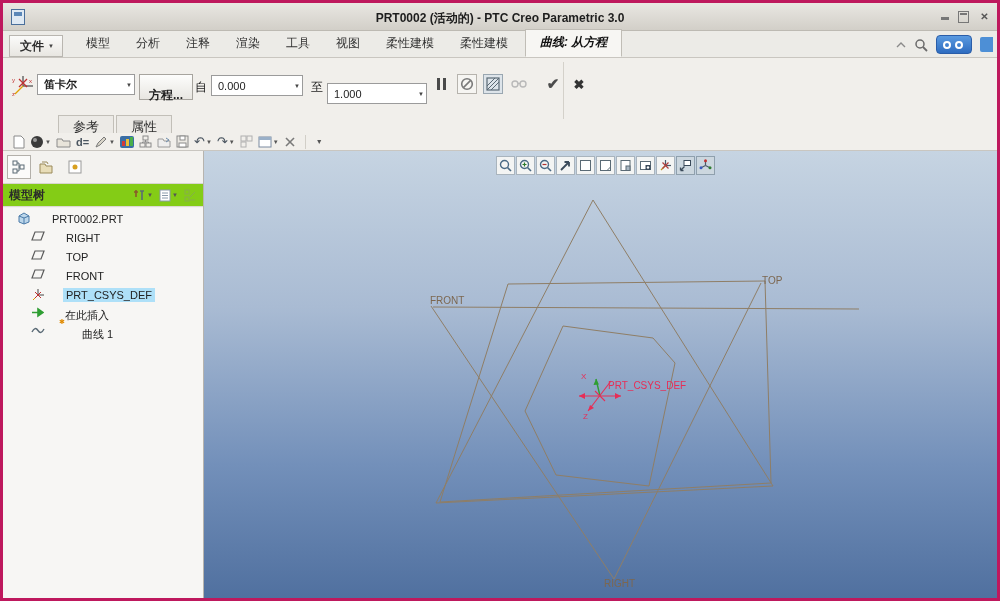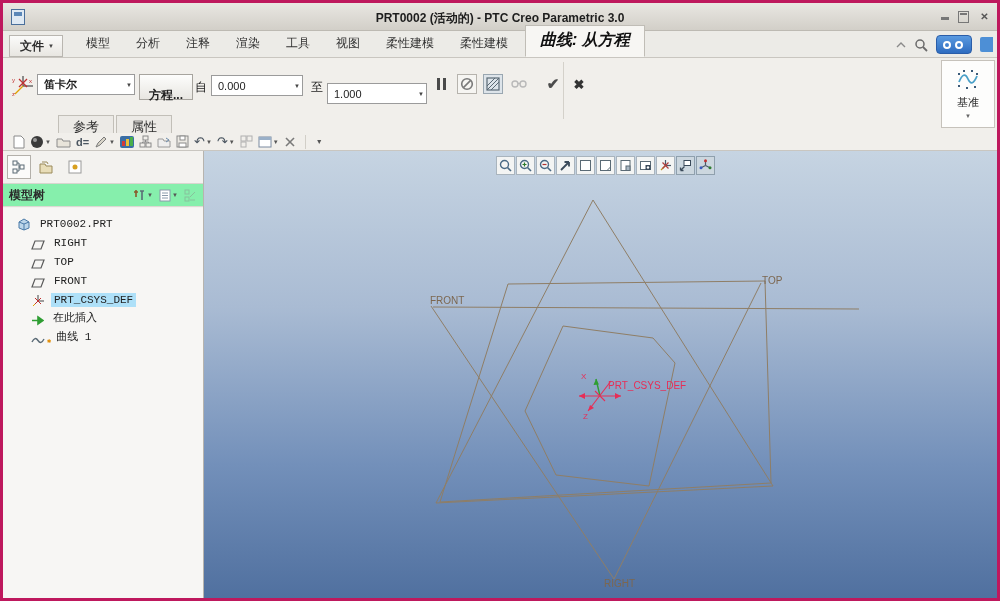--- a/index.html
+++ b/index.html
@@ -20,21 +20,21 @@
   .wb-min{border-bottom:3px solid #777;width:8px;height:9px;}
   .wb-max{border:1px solid #777;position:relative;width:11px;}
   .wb-max::after{content:"";position:absolute;left:1px;top:1px;right:1px;height:2px;background:#777;}
   .wb-close{color:#555;font-weight:bold;}
   
   .tabrow{position:absolute;left:0;top:28px;right:0;height:27px;background:#ecebe7;border-bottom:1px solid #c9c6c0;display:flex;align-items:flex-end;padding-left:6px;}
   .filetab{font-size:12px;font-weight:bold;color:#2d2d2d;border:1px solid #b9b6b0;background:linear-gradient(#fbfbfa,#e8e6e1);
     padding:3px 8px 3px 10px;margin-right:10px;margin-bottom:0;height:22px;display:flex;align-items:center;gap:4px;}
   .filetab .dd{font-size:6px;color:#444;}
   .rtab{font-size:12px;color:#333;padding:4px 13px 5px;cursor:default;}
-  .rtab-active{font-size:16px;font-weight:bold;font-style:italic;color:#111;background:#f7f6f3;
+  .rtab-active{font-size:12px;font-weight:bold;font-style:italic;color:#111;background:#f7f6f3;
     border:1px solid #c0bdb6;border-bottom:1px solid #f7f6f3;padding:4px 14px 5px;margin-left:4px;}
   .tab-right{position:absolute;right:4px;top:4px;display:flex;align-items:center;gap:8px;}
   .chevup{width:10px;height:6px;}
   .logo-btn{width:36px;height:19px;border-radius:4px;background:linear-gradient(#5a9ae0,#2e6cc0);position:relative;border:1px solid #2a5da8;}
   .logo-btn i{position:absolute;top:5px;width:8px;height:8px;border:2px solid #fff;border-radius:50%;}
   .logo-btn i:first-child{left:6px;} .logo-btn i:last-child{left:18px;}
   .blue-frag{width:13px;height:15px;background:#4d8fd6;border-radius:2px 0 0 2px;}
   
   .dash{position:absolute;left:0;top:55px;right:0;height:75px;background:#f1efeb;}
   .dash .sep{position:absolute;left:560px;top:4px;bottom:14px;width:1px;background:#d4d1ca;}
@@ -64,26 +64,26 @@
     display:flex;align-items:center;gap:5px;padding-left:10px;}
   .q{height:16px;display:flex;align-items:center;justify-content:center;}
   .q .dd{font-size:6px;color:#555;margin-left:1px;}
   .qsep{width:1px;height:14px;background:#d2cfc8;margin:0 4px;}
   .glyph{font-size:13px;color:#4a5560;line-height:14px;}
   
   .left{position:absolute;left:0;top:148px;bottom:0;width:201px;background:#f3f2ef;border-right:1px solid #b7b4ae;}
   .left-tabs{position:absolute;left:4px;top:4px;display:flex;gap:4px;}
   .ltab{width:24px;height:24px;display:flex;align-items:center;justify-content:center;}
   .ltab-active{background:#fbfbfa;border:1px solid #b3b0aa;}
-  .tree-head{position:absolute;left:0;top:32px;right:0;height:24px;background:#86efac;border-top:1px solid #d8d5cf;
+  .tree-head{position:absolute;left:0;top:32px;right:0;height:24px;background:#84cc16;border-top:1px solid #d8d5cf;
     border-bottom:1px solid #dcd9d3;display:flex;align-items:center;padding:0 6px;}
   .tree-head .tt{font-size:12px;font-weight:bold;color:#2b2b2b;flex:0 0 auto;}
   .tree-head .spacer{flex:1;}
   .tree-body{position:absolute;left:0;top:57px;right:0;bottom:0;background:#f7f6f4;padding-top:4px;}
-  .trow{display:flex;align-items:flex-end;height:19px;font-size:11px;color:#222;padding-left:14px;gap:6px;cursor:default;font-family:Liberation Mono, monospace;}
+  .trow{display:flex;align-items:flex-start;height:19px;font-size:11px;color:#222;padding-left:14px;gap:18px;cursor:default;}
   .trow.child{padding-left:28px;}
   .trow .lbl{padding:1px 3px;}
   .trow.sel .lbl{background:#aee0f8;}
   .curve-flag{color:#e08a00;font-size:7px;margin-left:-4px;margin-top:-8px;}
   
   .gfx{position:absolute;left:201px;top:148px;right:0;bottom:0;
     background:linear-gradient(180deg,#c6d4e2 0%,#a8bad2 35%,#7априве 0) ;}
   .gfx{background:linear-gradient(180deg,#c6d4e2 0%,#a9bbd3 35%,#7390ba 70%,#50709f 100%);}
   .gtoolbar{position:absolute;left:292px;top:5px;display:flex;gap:1px;}
   .gbtn{width:19px;height:19px;background:#f3f4f3;border:1px solid #a9b4bd;display:flex;align-items:center;justify-content:center;}
@@ -190,36 +190,20 @@
       </span>
       <span class="tool19" style="margin-left:8px;">
           <span class="ok-glyph">✔</span>
         </span>
       <span class="tool19">
           <span class="x-glyph">✖</span>
         </span>
     </div>
     <div class="sep"></div>
 
-    <div class="datum-group">
-      <svg width="26" height="26" viewBox="0 0 26 26">
-        <path d="M4 16 Q9 4 13 13 Q17 22 22 10" fill="none" stroke="#4aa0c8" stroke-width="1.8"></path>
-        <g fill="#3a5a78">
-            <rect x="3" y="7" width="2" height="2"></rect>
-            <rect x="8" y="4" width="2" height="2"></rect>
-            <rect x="16" y="4" width="2" height="2"></rect>
-            <rect x="21" y="7" width="2" height="2"></rect>
-            <rect x="3" y="19" width="2" height="2"></rect>
-            <rect x="11" y="21" width="2" height="2"></rect>
-            <rect x="19" y="20" width="2" height="2"></rect>
-          </g>
-      </svg>
-      <span class="glabel">基准</span>
-      <span class="dd">▼</span>
-    </div>
   </div>
 
   <div class="subtabs">
     <span class="subtab">参考</span>
     <span class="subtab">属性</span>
   </div>
 
   <div class="quickrow">
     <span class="q">
         <svg width="12" height="14" viewBox="0 0 12 14">

